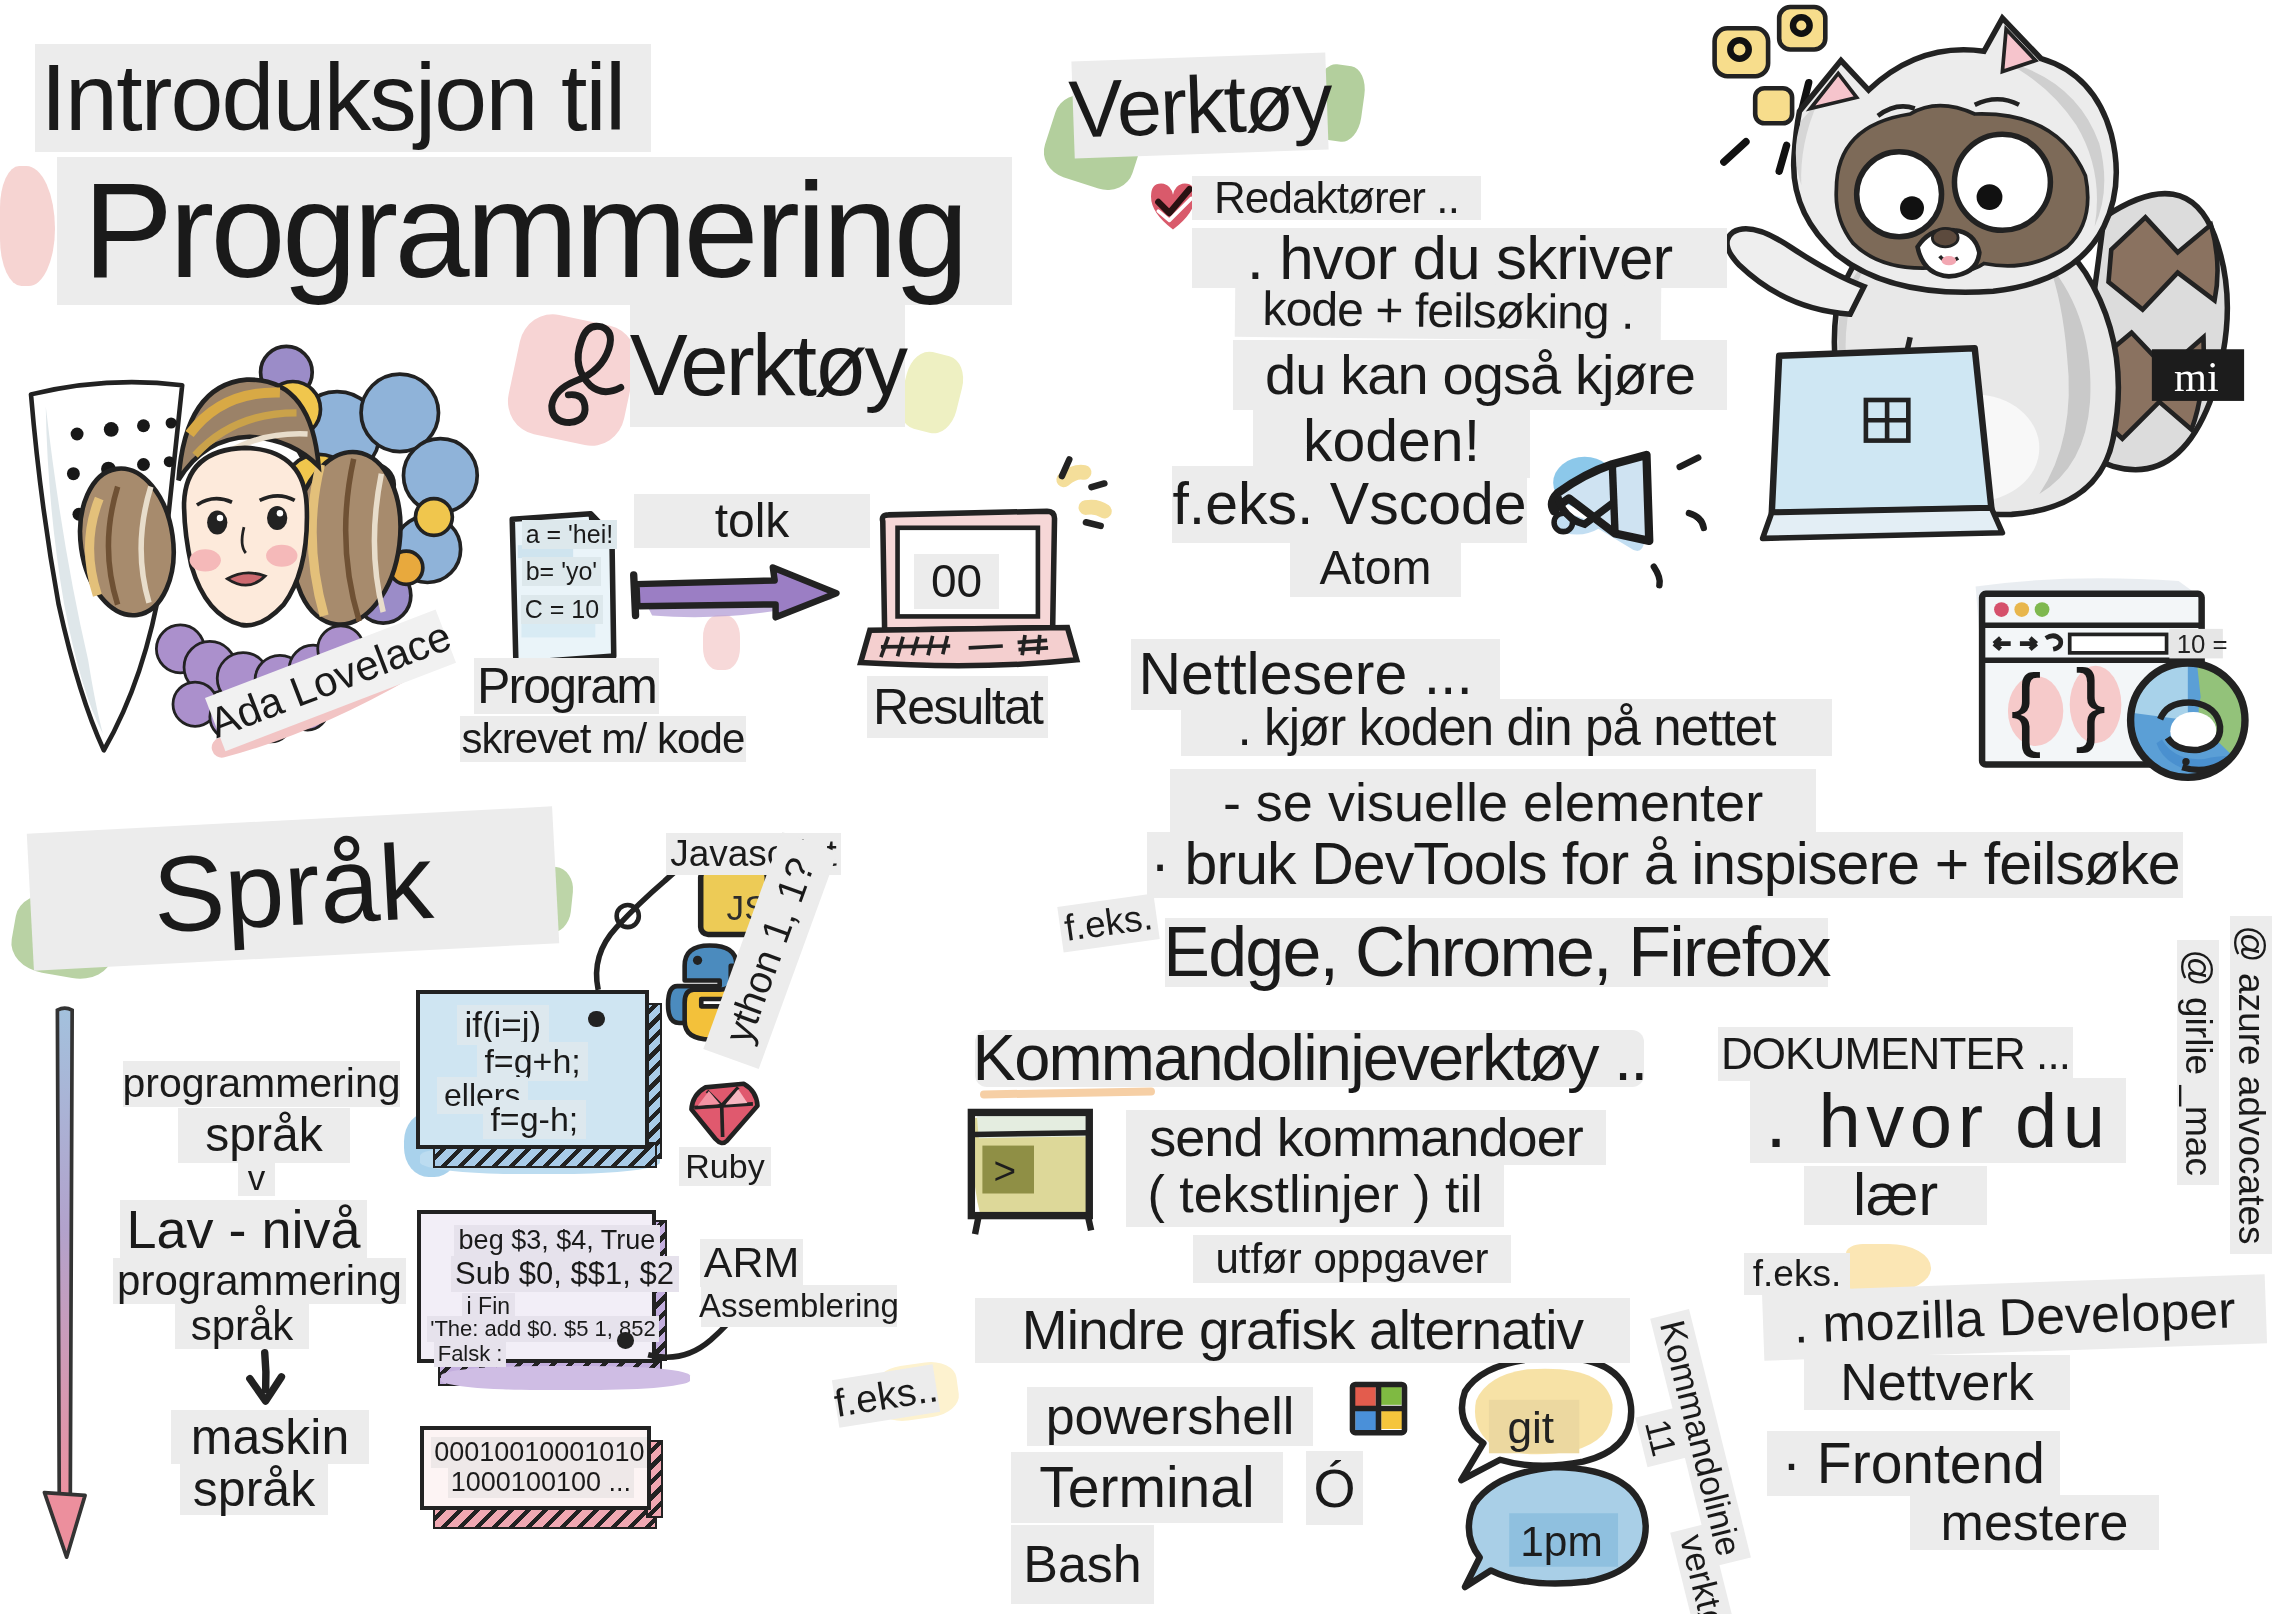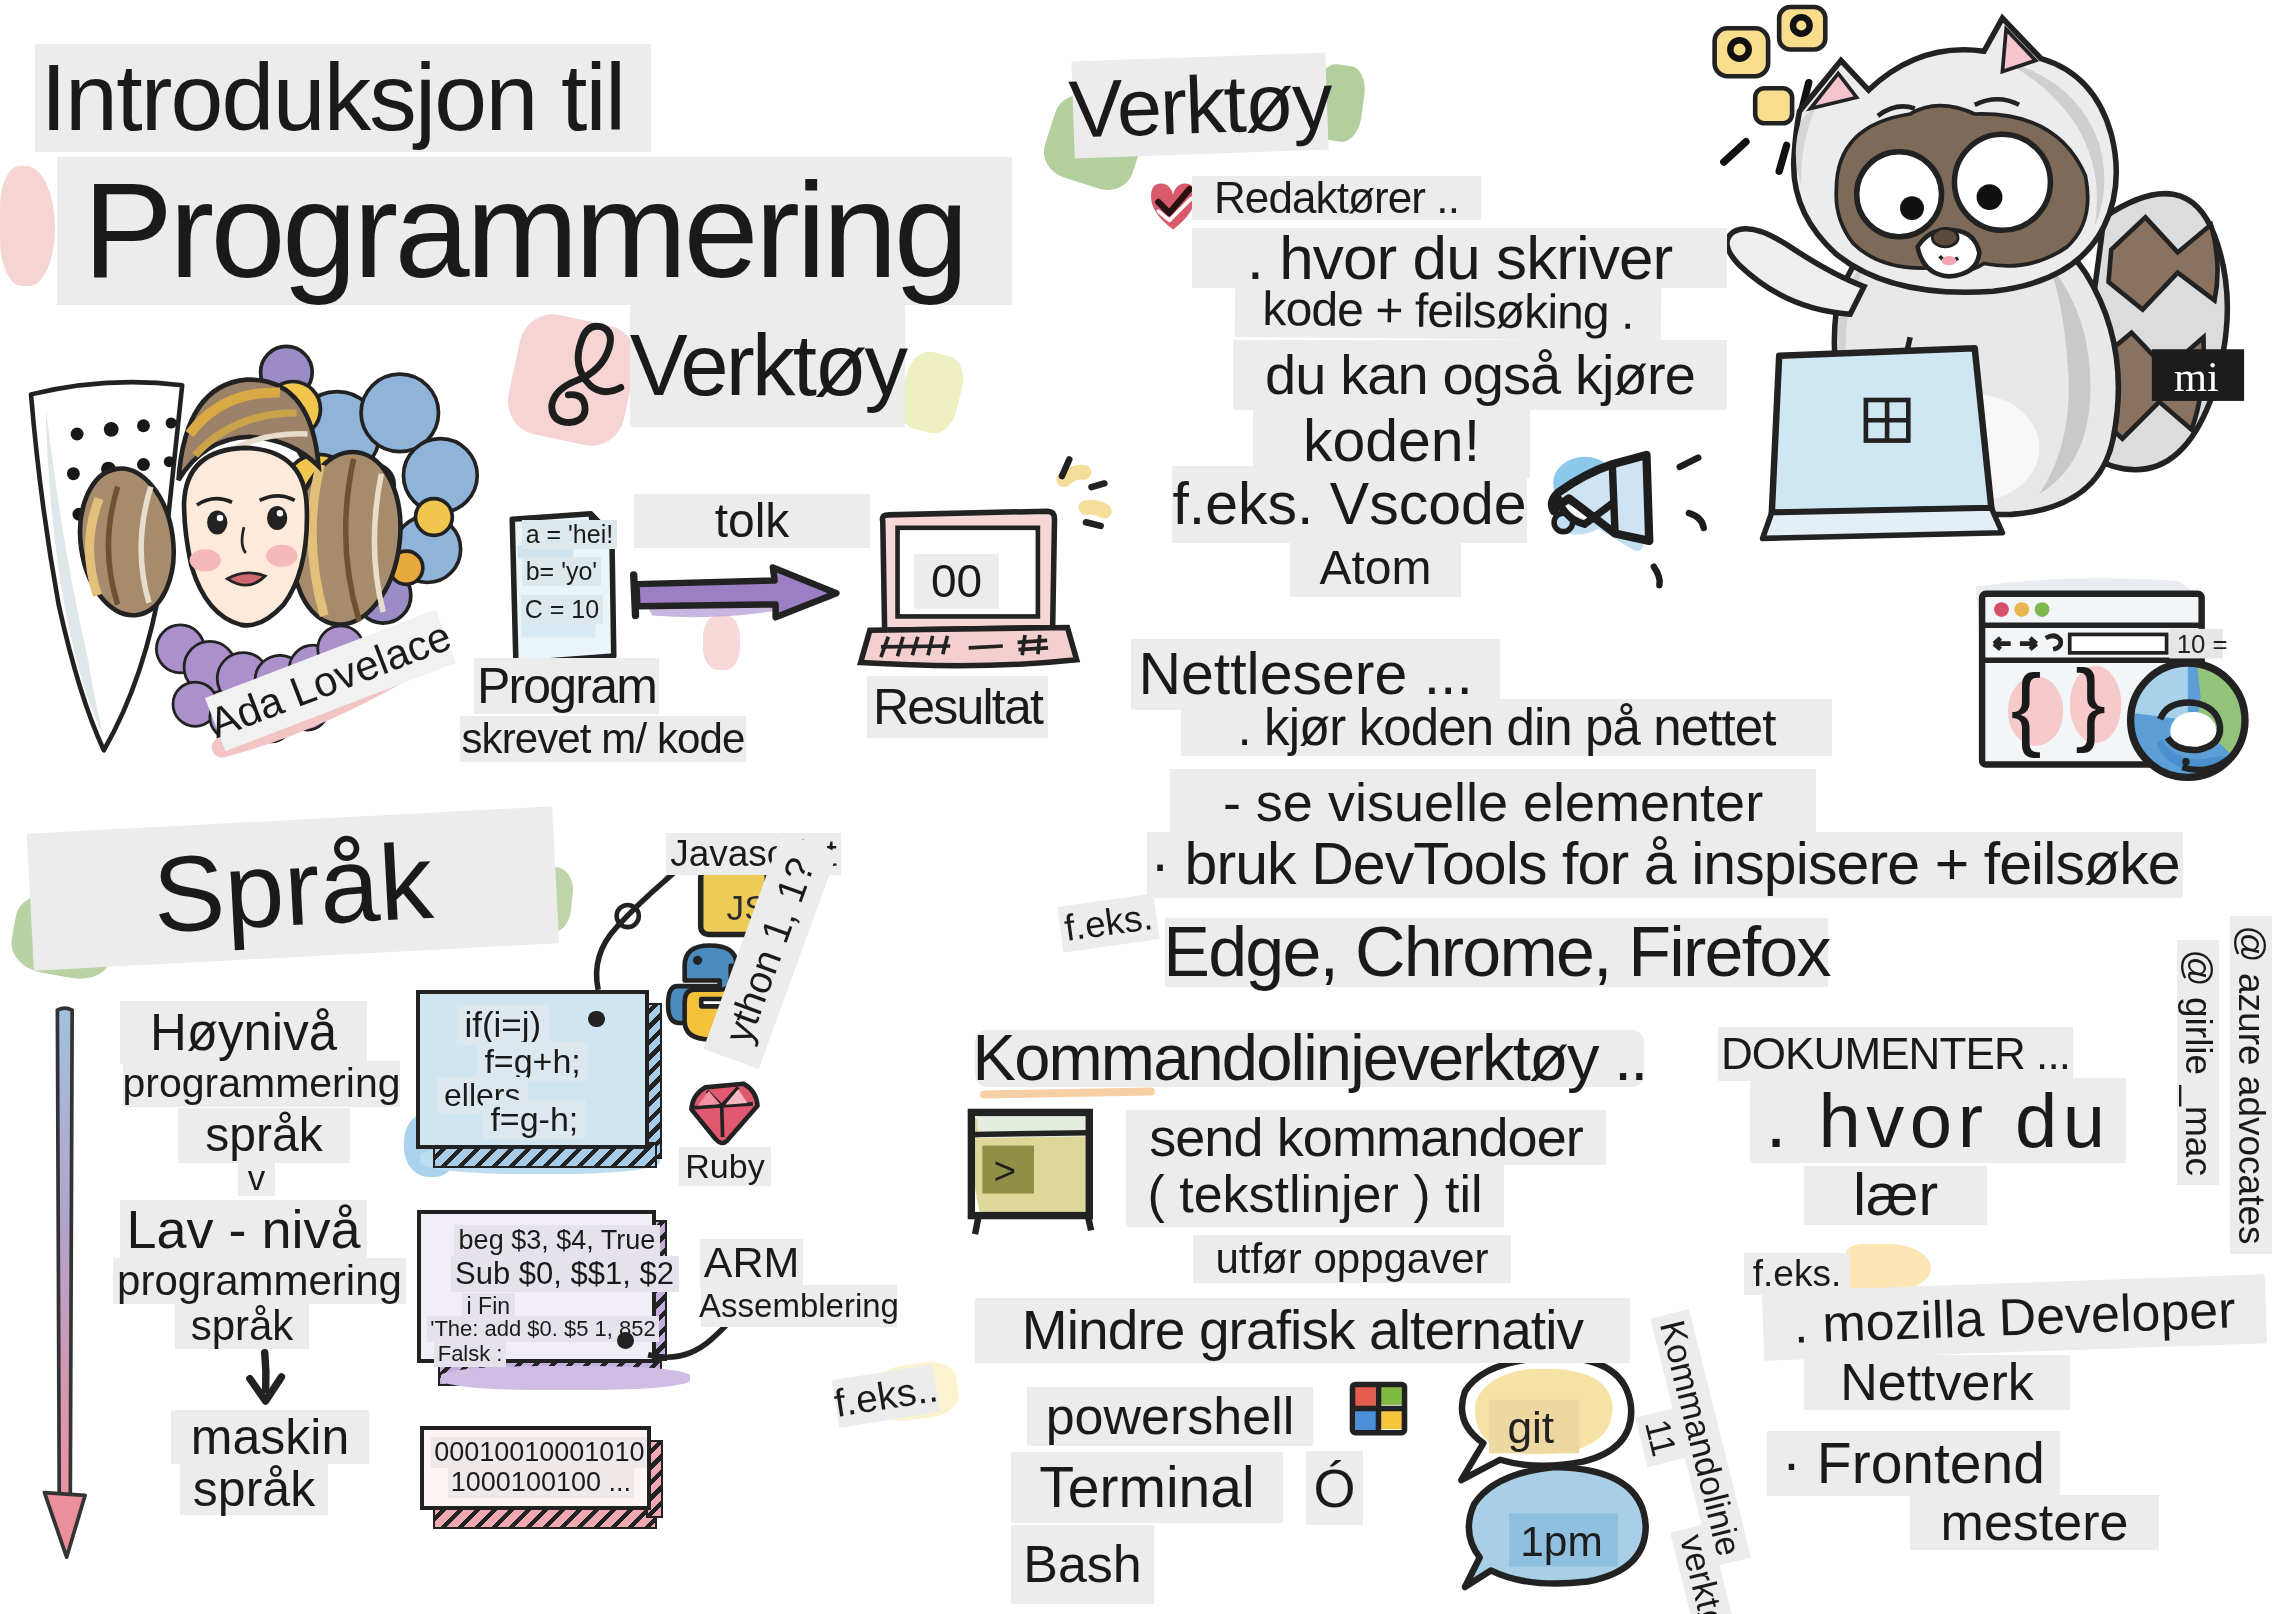--- a/index.html
+++ b/index.html
@@ -47,21 +47,20 @@
 <div class="lb" style="left:1290px;top:540px;width:171px;height:57px;font-size:48px;">Atom</div>
 
 <div class="lb" style="left:1131px;top:639px;width:369px;height:71px;font-size:59px;justify-content:flex-start;padding-left:7.4px;">Nettlesere ...</div>
 <div class="lb" style="left:1181px;top:699px;width:651px;height:57px;font-size:51px;letter-spacing:-0.9px;">. kjør koden din på nettet</div>
 <div class="lb" style="left:1170px;top:769px;width:646px;height:66px;font-size:54px;">- se visuelle elementer</div>
 <div class="lb" style="left:1147px;top:832px;width:1036px;height:66px;font-size:59px;letter-spacing:-0.9px;">· bruk DevTools for å inspisere + feilsøke</div>
 <div class="lb" style="left:1060px;top:900px;width:97px;height:46px;font-size:37px;transform:rotate(-8deg);">f.eks.</div>
 <div class="lb" style="left:1165px;top:918px;width:663px;height:69px;font-size:70px;letter-spacing:-1.8px;">Edge, Chrome, Firefox</div>
 
 <div class="lb" style="left:30px;top:820px;width:526px;height:137px;font-size:107px;transform:rotate(-3deg);">Språk</div>
-<div class="lb" style="left:120px;top:1001px;width:247px;height:63px;font-size:51px;">Høynivå</div>
 <div class="lb" style="left:123px;top:1061px;width:277px;height:46px;font-size:41px;">programmering</div>
 <div class="lb" style="left:178px;top:1108px;width:172px;height:55px;font-size:48px;">språk</div>
 <div class="lb nb" style="left:238px;top:1161px;width:37px;height:35px;font-size:35px;background:#ececec;">v</div>
 <div class="lb" style="left:120px;top:1200px;width:247px;height:59px;font-size:54px;">Lav - nivå</div>
 <div class="lb" style="left:113px;top:1258px;width:293px;height:46px;font-size:42px;">programmering</div>
 <div class="lb" style="left:175px;top:1304px;width:134px;height:45px;font-size:42px;">språk</div>
 <div class="lb" style="left:171px;top:1410px;width:198px;height:54px;font-size:50px;">maskin</div>
 <div class="lb" style="left:180px;top:1463px;width:148px;height:52px;font-size:50px;">språk</div>
 
 <div class="lb" style="left:666px;top:833px;width:175px;height:42px;font-size:37px;">Javascript</div>

